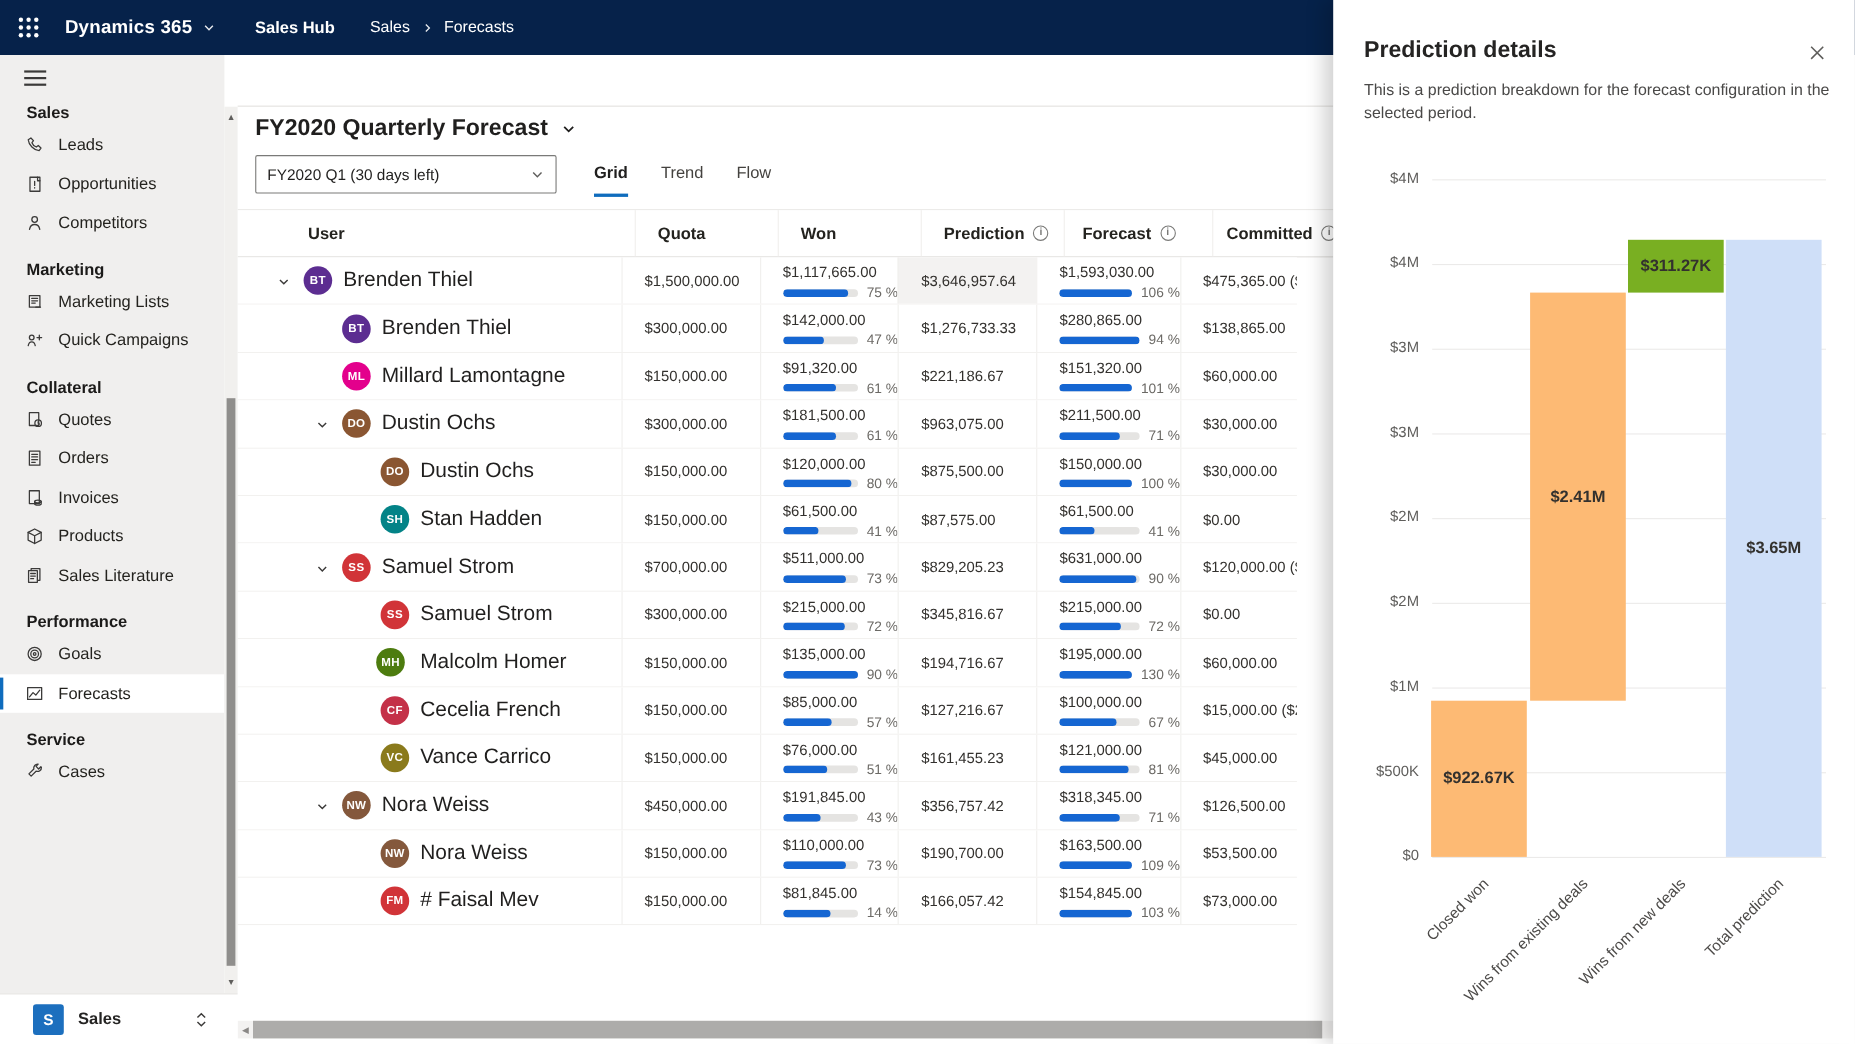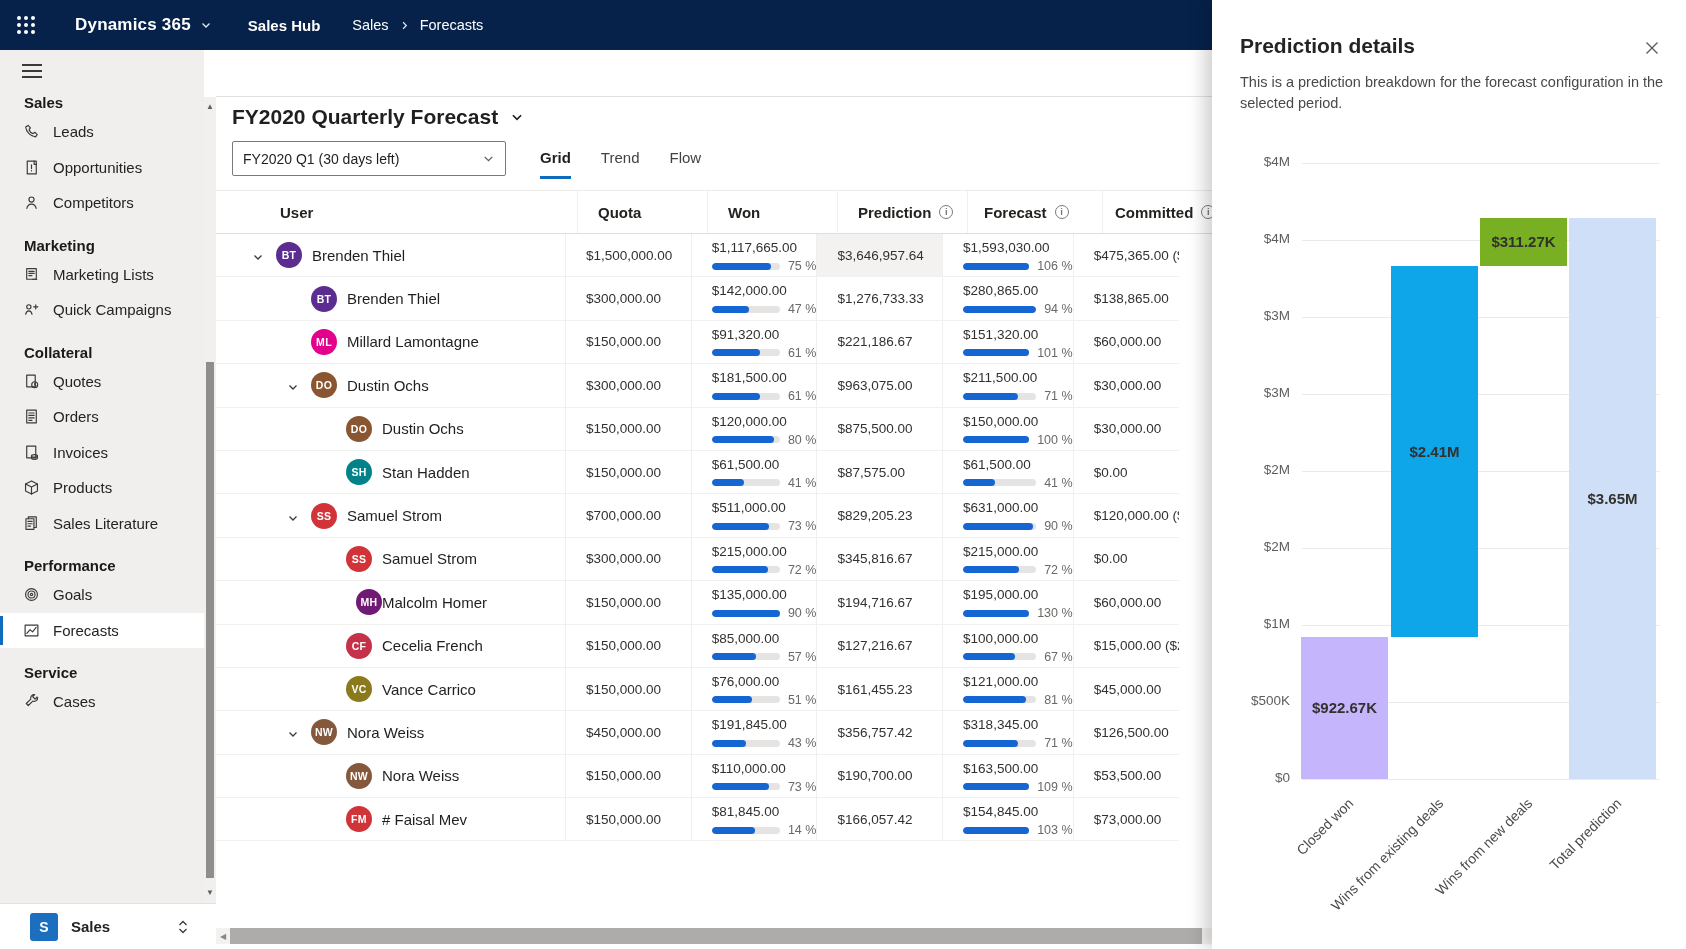--- a/index.html
+++ b/index.html
@@ -7,21 +7,21 @@
   }
   *{box-sizing:border-box}
   html,body{margin:0;padding:0}
   body{width:1686px;height:949px;overflow:hidden;font-family:"Liberation Sans","DejaVu Sans",sans-serif;background:#fff;color:#323130}
   #app{position:relative;width:1686px;height:949px;background:#fff;overflow:hidden}
 
   
   #topbar{position:absolute;left:0;top:0;width:100%;height:50px;background:var(--topbar);color:#fff;display:flex;align-items:center;z-index:5}
   .waffle{display:grid;grid-template-columns:repeat(3,4px);grid-gap:3px;margin-left:17px;cursor:pointer}
   .waffle i{width:4px;height:4px;background:#fff;border-radius:50%}
-  .app-name{font-size:17px;font-weight:700;margin-left:40px;letter-spacing:.2px}
+  .app-name{font-size:17px;font-weight:700;margin-left:24px;letter-spacing:.2px}
   .tb-chev{margin-left:9px;opacity:.9;display:flex}
   .hub-name{font-size:15px;font-weight:600;margin-left:36px}
   .crumb{display:flex;align-items:center;margin-left:32px;font-size:14.5px}
   .crumb .sep{margin:0 10px;display:flex;opacity:.9}
 
   
   #sidebar{position:absolute;left:0;top:50px;width:204px;height:853px;background:#f0efee;overflow:hidden;z-index:2}
   .hamburger{margin:14px 0 6px 22px;width:20px;cursor:pointer}
   .hamburger i{display:block;height:2px;background:#3b3a39;margin:4px 0}
   .nav-section-label{font-size:15px;font-weight:700;color:#1b1a19;margin:16px 0 3px 24px}
@@ -65,21 +65,21 @@
   .c-fc{width:135px;border-left:1px solid #f0efed}
   .c-comm{width:110px;border-left:1px solid #f0efed}
   .h-user{width:361px;padding-left:64px}
   .h-quota{width:130px;padding-left:20px;border-left:1px solid #f0efed}
   .h-won{width:130px;padding-left:20px;border-left:1px solid #f0efed}
   .h-pred{width:130px;padding-left:20px;border-left:1px solid #f0efed}
   .h-fc{width:135px;padding-left:16px;border-left:1px solid #f0efed}
   .h-comm{width:110px;padding-left:12px;border-left:1px solid #f0efed}
   .caret{position:absolute;top:50%;margin-top:-6px;width:12px;height:12px;color:#3b3a39;cursor:pointer}
   .avatar{position:absolute;top:50%;margin-top:-13px;width:26px;height:26px;border-radius:50%;color:#fff;font-size:10.5px;font-weight:700;display:flex;align-items:center;justify-content:center;letter-spacing:.3px}
-  .uname{position:absolute;top:0;height:100%;display:flex;align-items:center;font-size:15px;color:#201f1e;white-space:nowrap}
+  .uname{position:absolute;top:0;height:100%;display:flex;align-items:center;font-size:19px;color:#201f1e;white-space:nowrap}
   .amt-single{display:flex;align-items:center;height:100%;padding-left:20px;font-size:13.5px;color:#33312e;white-space:nowrap}
   .pred-hl{background:#f3f2f1}
   .amt-stack{padding:6px 0 0 20px}
   .amt-stack .amt{font-size:13.5px;color:#33312e;white-space:nowrap}
   .bar-row{display:flex;align-items:center;margin-top:4px}
   .bar-track{width:78px;height:7px;border-radius:4px;background:#e5e4e2;overflow:hidden}
   .bar-fill{height:7px;border-radius:4px;background:var(--progress)}
   .bar-pct{font-size:12.5px;color:#6b6965;margin-left:8px;white-space:nowrap}
 
   
@@ -638,21 +638,21 @@
                 <span class="bar-pct">72 %</span>
               </div>
             </div>
           </div>
           <div class="cell c-comm">
             <div class="amt-single">$0.00</div>
           </div>
         </div>
         <div class="grid-row">
           <div class="cell c-user">
-            <span class="avatar" style="left: 140px; background: #701a75;">MH</span>
+            <span class="avatar" style="left: 126px; background: #4d7c0f;">MH</span>
             <span class="uname" style="left: 166px;">Malcolm Homer</span>
           </div>
           <div class="cell c-quota">
             <div class="amt-single">$150,000.00</div>
           </div>
           <div class="cell c-won">
             <div class="amt-stack">
               <div class="amt">$135,000.00</div>
               <div class="bar-row">
                 <div class="bar-track">
@@ -896,25 +896,25 @@
         <div class="gridline" style="left: 90px; width: 358px; top: 471px;"></div>
         <div class="ytick" style="left: 8px; top: 462px;">$2M</div>
         <div class="gridline" style="left: 90px; width: 358px; top: 548px;"></div>
         <div class="ytick" style="left: 8px; top: 539px;">$2M</div>
         <div class="gridline" style="left: 90px; width: 358px; top: 625px;"></div>
         <div class="ytick" style="left: 8px; top: 616px;">$1M</div>
         <div class="gridline" style="left: 90px; width: 358px; top: 702px;"></div>
         <div class="ytick" style="left: 8px; top: 693px;">$500K</div>
         <div class="gridline" style="left: 90px; width: 358px; top: 779px;"></div>
         <div class="ytick" style="left: 8px; top: 770px;">$0</div>
-        <div class="wbar" style="left: 89px; width: 87px; top: 637px; height: 142px; background: #c4b5fd;">
+        <div class="wbar" style="left: 89px; width: 87px; top: 637px; height: 142px; background: #fdba74;">
           <div class="wbar-label" style="top: 62px;">$922.67K</div>
         </div>
         <div class="xlabel" style="left: -37.5px; top: 795px;">Closed won</div>
-        <div class="wbar" style="left: 179px; width: 87px; top: 266px; height: 371px; background: #0ea5e9;">
+        <div class="wbar" style="left: 179px; width: 87px; top: 266px; height: 371px; background: #fdba74;">
           <div class="wbar-label" style="top: 177px;">$2.41M</div>
         </div>
         <div class="xlabel" style="left: 52.5px; top: 795px;">Wins from existing deals</div>
         <div class="wbar" style="left: 268px; width: 87px; top: 218px; height: 48px; background: rgb(121, 175, 34);">
           <div class="wbar-label" style="top: 15px;">$311.27K</div>
         </div>
         <div class="xlabel" style="left: 141.5px; top: 795px;">Wins from new deals</div>
         <div class="wbar" style="left: 357px; width: 87px; top: 218px; height: 561px; background: rgb(207, 223, 248);">
           <div class="wbar-label" style="top: 272px;">$3.65M</div>
         </div>

